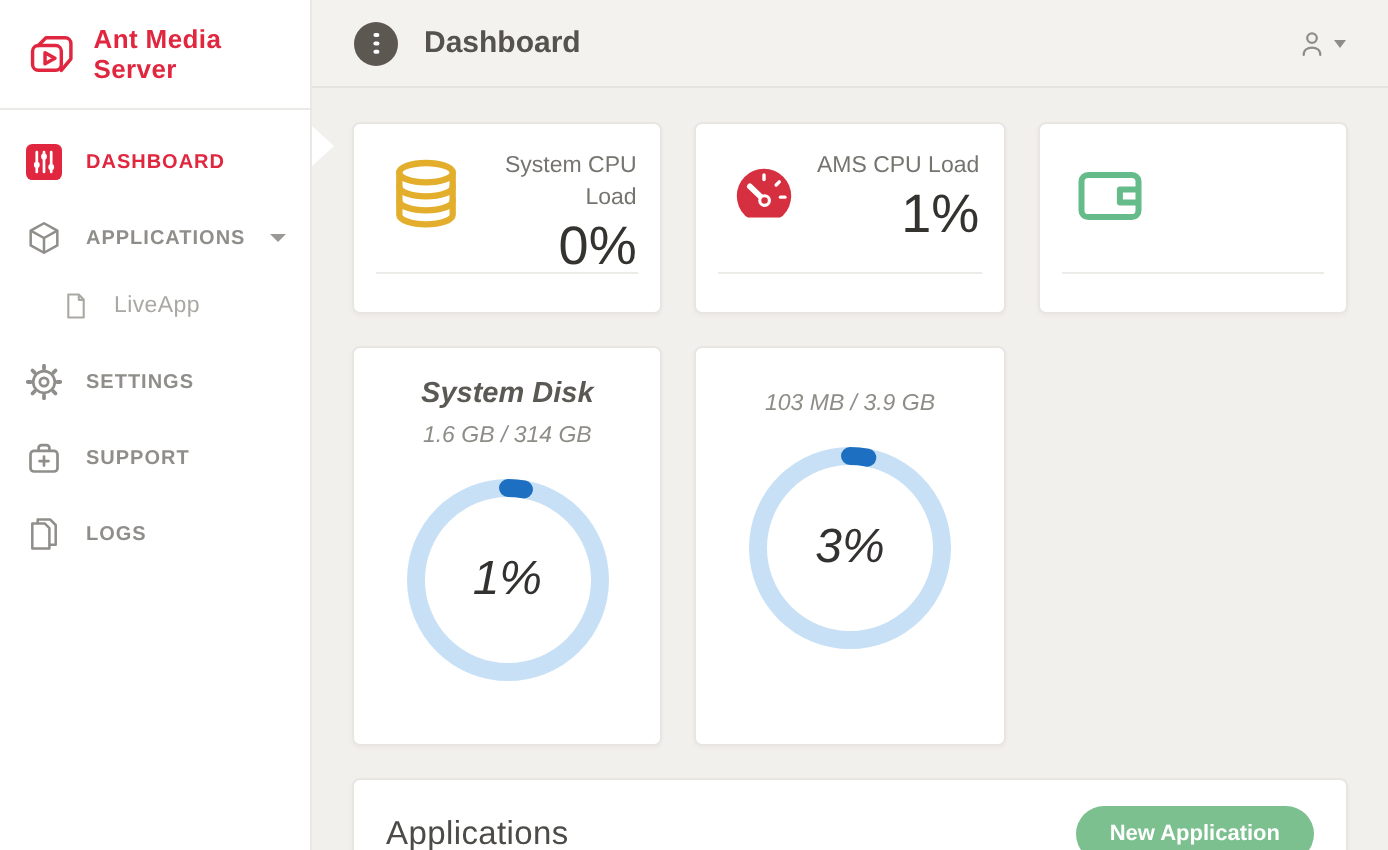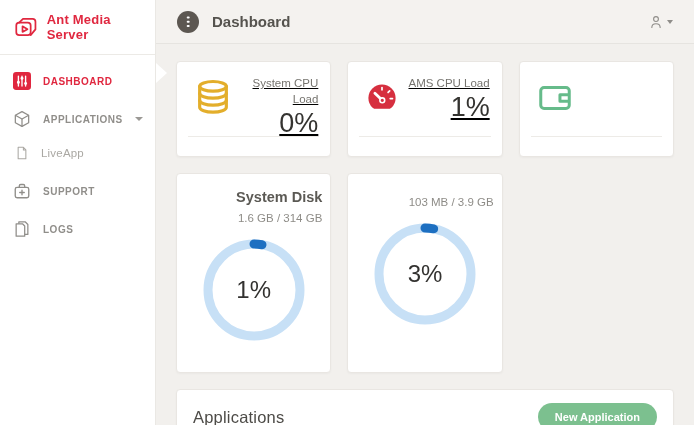--- a/index.html
+++ b/index.html
@@ -10,53 +10,53 @@
   
   .sidebar { width:156px; flex-shrink:0; background:#fff; border-right:1px solid #eae8e4; display:flex; flex-direction:column; }
   .logo-row { height:55px; display:flex; align-items:center; gap:8px; padding-left:13px; border-bottom:1px solid #eceae6; cursor:pointer; }
   .logo-row svg { width:26px; height:23px; color:var(--brand_red); }
   .logo-text { color:var(--brand_red); font-size:13px; font-weight:700; letter-spacing:.2px; }
   .nav { padding-top:7px; }
   .nav-item { display:flex; align-items:center; gap:12px; padding:10px 13px; color:#908e8a; font-size:10px; font-weight:600; letter-spacing:.5px; cursor:pointer; }
   .nav-item svg { width:18px; height:18px; flex-shrink:0; }
   .nav-item.active { color:var(--brand_red); }
   .nav-item .caret { margin-left:auto; width:0; height:0; border-left:4px solid transparent; border-right:4px solid transparent; border-top:4px solid #9b9995; }
-  .nav-sub { padding:2px 0 6px; }
+  .nav-sub { padding:2px 16px 6px; }
   .nav-sub .nav-item { padding:6px 13px 6px 15px; font-size:11.5px; font-weight:400; letter-spacing:.2px; color:#aaa8a3; }
   .nav-sub .nav-item svg { width:14px; height:14px; }
   .active-arrow { position:absolute; left:156px; top:63px; width:0; height:0; border-top:10px solid transparent; border-bottom:10px solid transparent; border-left:11px solid #fff; z-index:4; }
 
   
   .main { flex:1; display:flex; flex-direction:column; min-width:0; }
   .topbar { height:44px; flex-shrink:0; display:flex; align-items:center; gap:13px; padding:0 21px; background:#f4f2ef; border-bottom:1px solid #e6e4e0; }
   .kebab { width:22px; height:22px; border-radius:50%; background:#5c5751; position:relative; cursor:pointer; flex-shrink:0; }
   .kebab i { position:absolute; left:50%; top:50%; transform:translate(-50%,-50%); width:2.6px; height:2.6px; border-radius:50%; background:#fff; box-shadow:0 -4.2px 0 #fff, 0 4.2px 0 #fff; }
   .topbar-title { font-size:15px; font-weight:600; color:#55534e; }
   .user-menu { margin-left:auto; display:flex; align-items:center; gap:3px; color:#8f8d89; cursor:pointer; }
   .user-menu svg { width:16px; height:16px; }
   .user-menu .caret { width:0; height:0; border-left:3.5px solid transparent; border-right:3.5px solid transparent; border-top:4px solid #8f8d89; }
 
   .content { flex:1; padding:17px 20px 0; }
   .grid { display:grid; grid-template-columns:repeat(3,1fr); gap:16px; }
   .card { background:#fff; border:1px solid #e9e6e2; border-radius:4px; box-shadow:0 1px 2px rgba(60,55,50,.04); }
 
   
   .stat-card { height:96px; position:relative; padding:13px 12px; }
-  .stat-top { display:flex;text-decoration:underline; }
+  .stat-top { display:flex; }
   .stat-icon { flex-shrink:0; margin:3px 0 0 3px; }
   .stat-icon.db { color:var(--icon_yellow); } .stat-icon.db svg { width:42px; height:40px; }
   .stat-icon.gauge { color:var(--icon_red); } .stat-icon.gauge svg { width:38px; height:34px; margin-top:3px; }
   .stat-icon.wallet { color:var(--icon_green); } .stat-icon.wallet svg { width:40px; height:36px; margin-top:2px; }
   .stat-right { margin-left:auto; text-align:right; max-width:94px; }
   .stat-label { font-size:11.5px; line-height:1.4; color:#76746f; }
   .stat-value { font-size:27px; color:#343330; margin-top:1px; }
   .stat-divider { position:absolute; left:11px; right:11px; bottom:19px; height:1px; background:#edebe7; }
 
   
-  .gauge-card { height:200px; padding:15px 8px 0; text-align:right; }
+  .gauge-card { height:200px; padding:15px 8px 0; text-align:center;font-style:italic; }
   .gauge-title { font-size:14.5px; font-weight:600; color:#5b5954; }
   .gauge-sub { font-size:11.5px; color:#8e8c87; margin-top:7px; }
   .donut-wrap { position:relative; width:106px; height:106px; margin:13px auto 0; }
   .donut-wrap svg { width:106px; height:106px; display:block; }
   .donut-track { stroke:var(--donut_track); }
   .donut-fill { stroke:var(--donut_fill); }
   .donut-label { position:absolute; inset:0; display:flex; align-items:center; justify-content:center; font-size:24px; color:#333230; }
 
   
   .apps-card { margin-top:16px; height:56px; display:flex; align-items:center; padding:0 16px; }
@@ -109,20 +109,37 @@
       <div class="nav-sub">
         <div class="nav-item">
           <svg viewBox="0 0 20 20" fill="none" stroke="currentColor" stroke-width="1.5" stroke-linejoin="round">
             <path d="M4.5 1.8 h7.5 l3.5 3.6 V18.2 h-11 z"></path>
               <path d="M12 1.8 v3.8 h3.5"></path>
           </svg>
           <span>LiveApp</span>
         </div>
       </div>
 
+      <div class="nav-item">
+        <svg viewBox="0 0 20 20" fill="none" stroke="currentColor">
+          <circle cx="10" cy="10" r="6" stroke-width="1.5"></circle>
+            <circle cx="10" cy="10" r="2.3" stroke-width="1.5"></circle>
+          <g stroke-width="2.1" stroke-linecap="round">
+            <line x1="10" y1="2.7" x2="10" y2="1"></line>
+              <line x1="15.2" y1="4.8" x2="16.4" y2="3.6"></line>
+            <line x1="17.3" y1="10" x2="19" y2="10"></line>
+              <line x1="15.2" y1="15.2" x2="16.4" y2="16.4"></line>
+            <line x1="10" y1="17.3" x2="10" y2="19"></line>
+              <line x1="4.8" y1="15.2" x2="3.6" y2="16.4"></line>
+            <line x1="2.7" y1="10" x2="1" y2="10"></line>
+              <line x1="4.8" y1="4.8" x2="3.6" y2="3.6"></line>
+          </g>
+        </svg>
+        <span>SETTINGS</span>
+      </div>
 
       <div class="nav-item">
         <svg viewBox="0 0 20 20" fill="none" stroke="currentColor" stroke-width="1.5" stroke-linejoin="round" stroke-linecap="round">
           <rect x="2.5" y="6" width="15" height="11.5" rx="2"></rect>
           <path d="M7 6 V4.4 A1.6 1.6 0 0 1 8.6 2.8 h2.8 A1.6 1.6 0 0 1 13 4.4 V6"></path>
           <path d="M10 9.2 v5 M7.5 11.7 h5"></path>
         </svg>
         <span>SUPPORT</span>
       </div>
 

